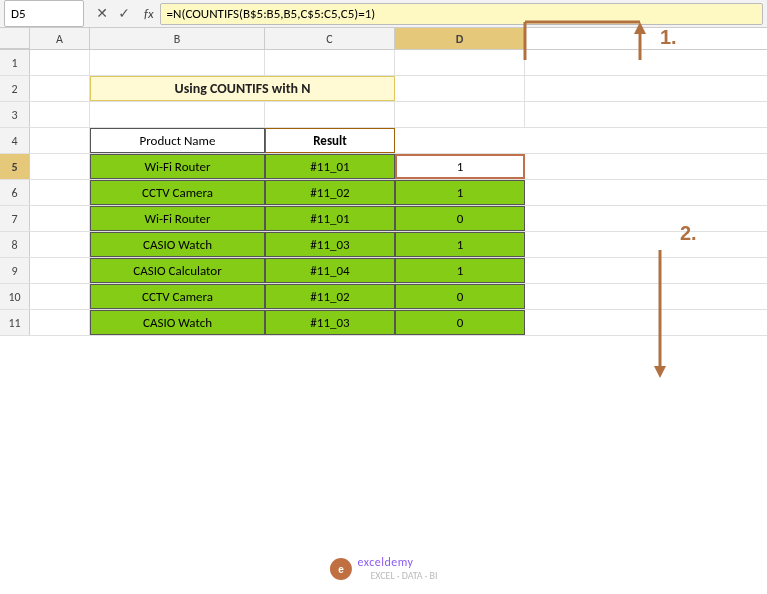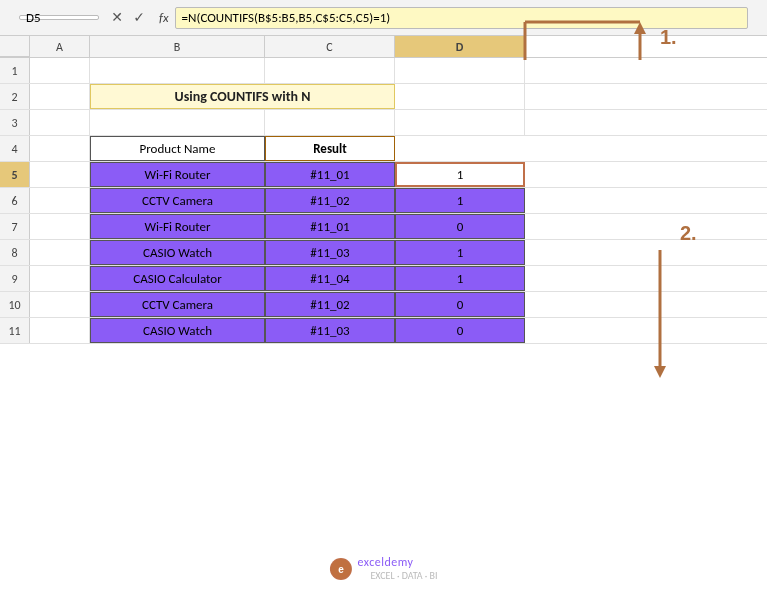--- a/index.html
+++ b/index.html
@@ -12,22 +12,22 @@
       overflow: hidden;
       position: relative;
     }
 
     
     .formula-bar {
       display: flex;
       align-items: center;
       border-bottom: 1px solid #ccc;
       background: #f3f3f3;
-      height: 36px;
-      padding: 15px;
+      height: 28px;
+      padding: 0;
     }
     .cell-ref-box {
       width: 80px;
       min-width: 80px;
       border-right: 1px solid #ccc;
       height: 100%;
       display: flex;
       align-items: center;
       padding: 0 6px;
       font-size: 13px;
@@ -134,21 +134,21 @@
     .cell-c { width: 130px; min-width: 130px; }
     .cell-d { width: 130px; min-width: 130px; }
 
     
     .table-header-cell {
       font-weight: bold;
       background: #fff;
       border: 1px solid #444;
     }
     .table-data-cell {
-      background: #8b5cf6;
+      background: #84cc16;
       border: 1px solid #444;
     }
 
     
     .title-cell {
       background: #fff9d4;
       border: 1px solid #e0c860;
       font-weight: bold;
       font-size: 14px;
       color: #222;

